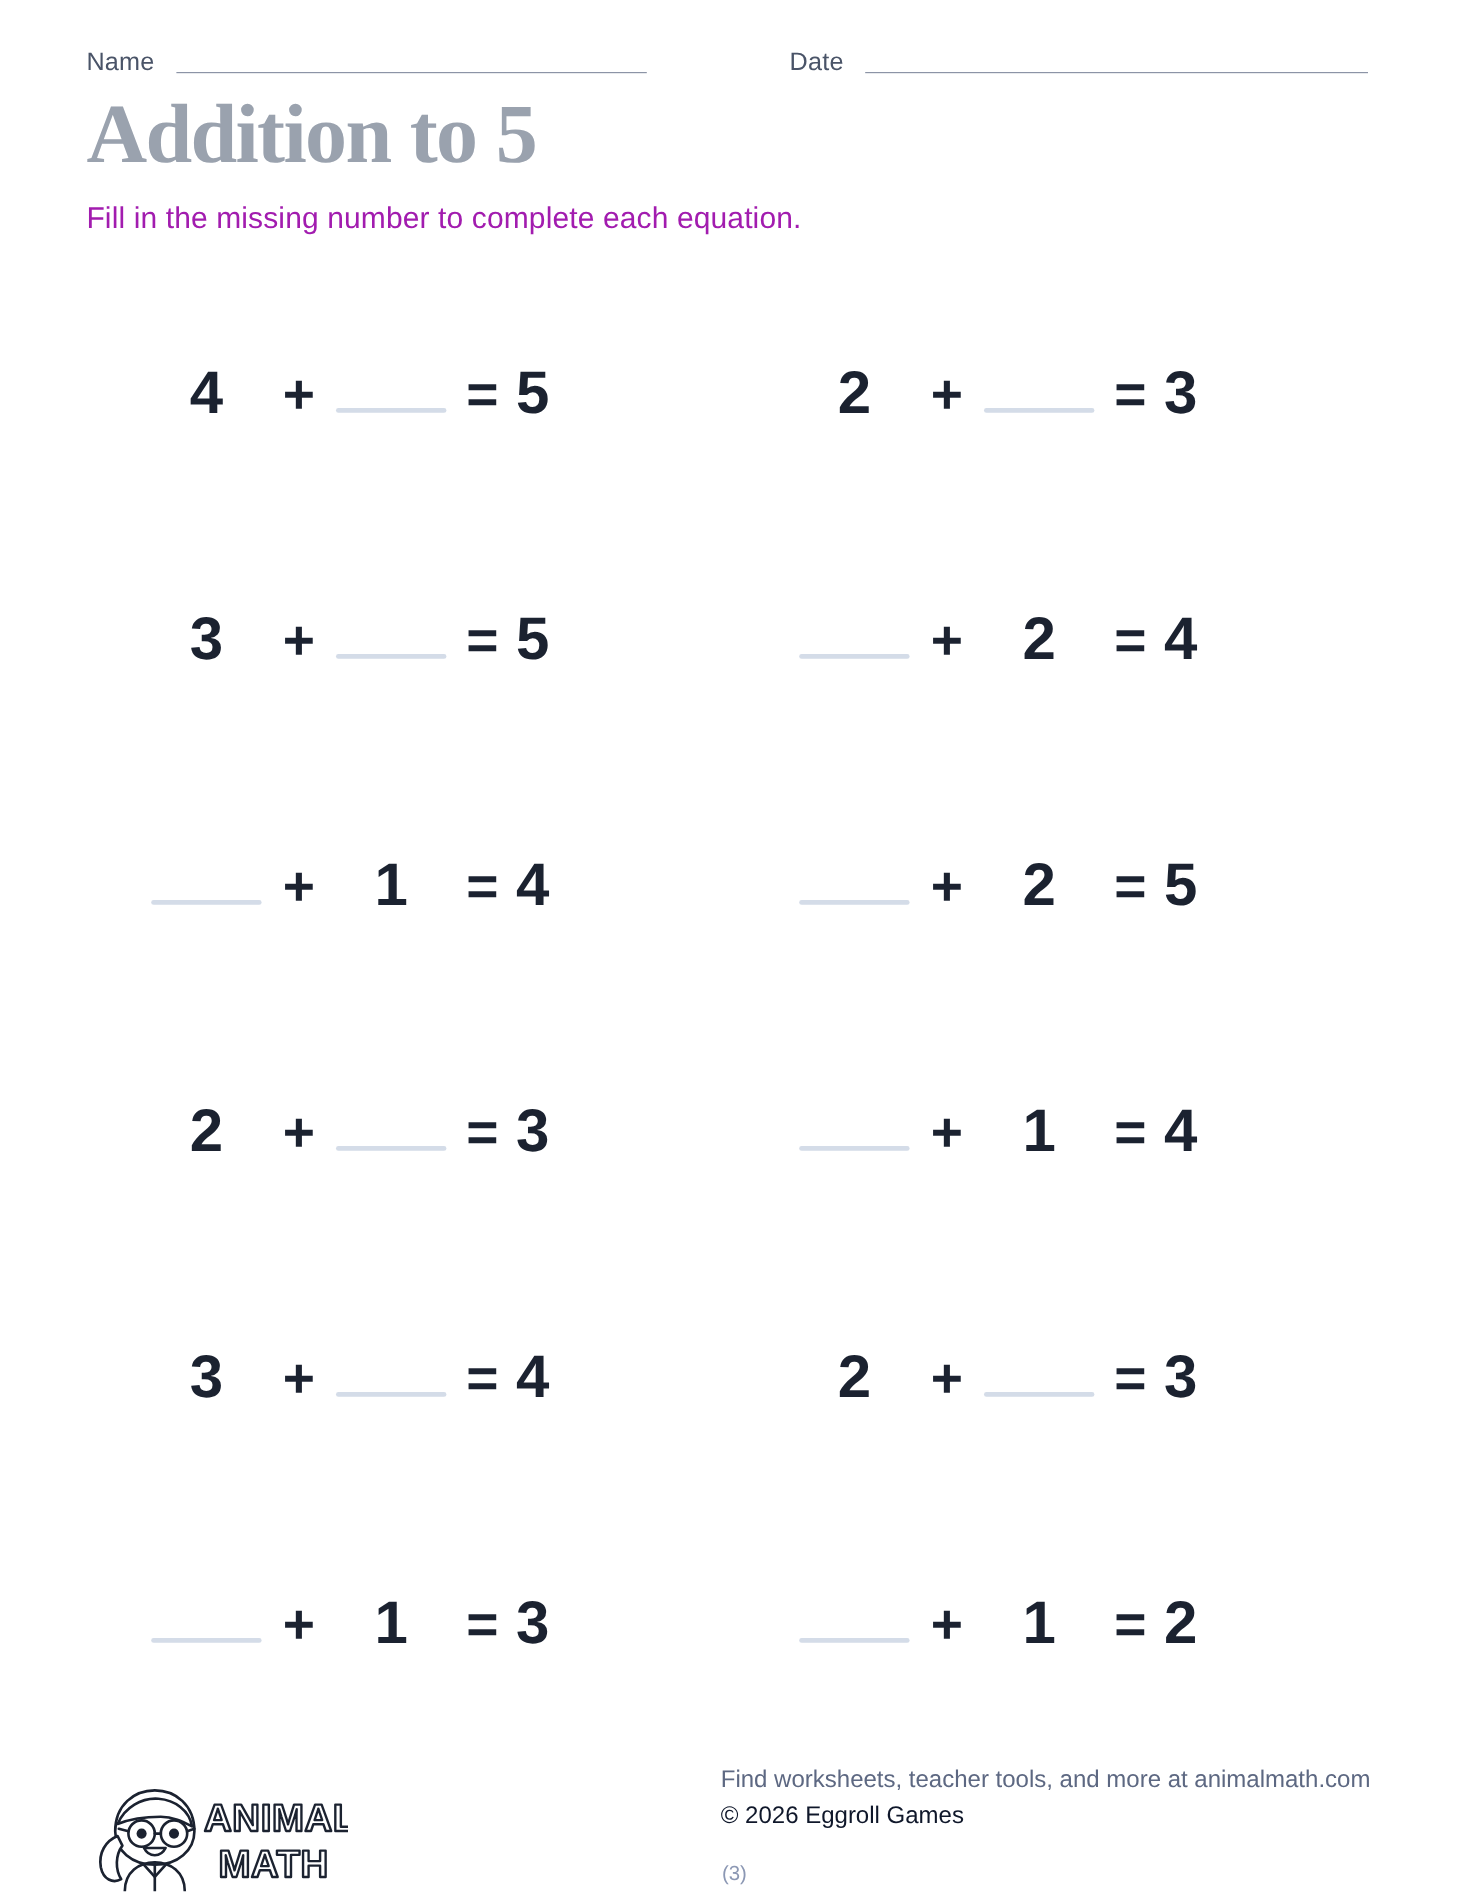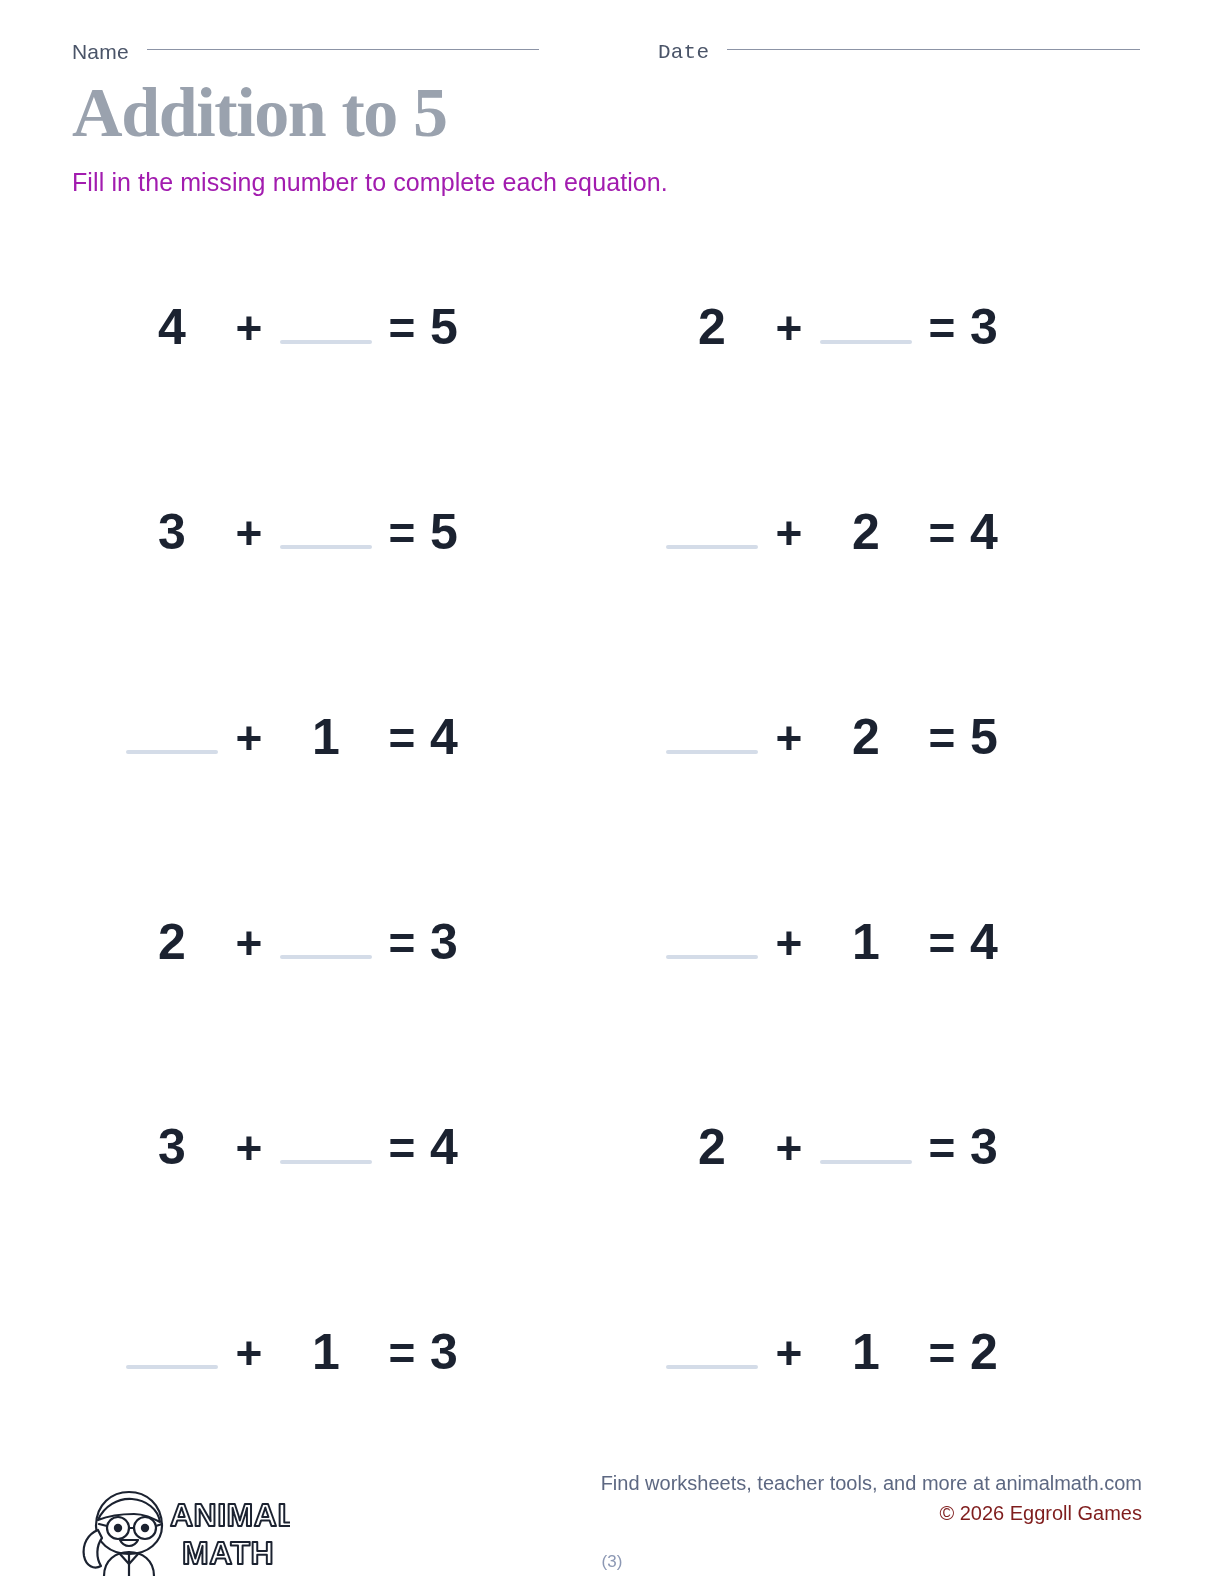--- a/index.html
+++ b/index.html
@@ -27,24 +27,24 @@
     position: absolute;
     top: 30px;
     left: 72px;
     right: 84px;
     height: 34px;
     display: flex;
     align-items: flex-end;
   }
   .meta-field {
     display: flex;
-    align-items: center;
+    align-items: flex-end;
   }
   .meta-field.name { width: 560px; }
-  .meta-field.date { margin-left: 26px; flex: 1; font-family: Liberation Mono, monospace; }
+  .meta-field.date { margin-left: 26px; flex: 1; }
 
   .meta-label {
     font-size: 21px;
     color: #4a5468;
     letter-spacing: 0.2px;
     white-space: nowrap;
   }
   .meta-rule {
     flex: 1;
     height: 0;
@@ -153,28 +153,28 @@
     left: 74px;
     bottom: 8px;
     width: 216px;
     height: 92px;
     text-decoration: underline;
   }
   .footer-text {
     position: absolute;
     right: 82px;
     bottom: 56px;
-    text-align: right;
+    text-align: left;
     font-size: 20px;
     color: #5d6882;
     line-height: 1.5;
   }
   .footer-copy {
     font-size: 20px;
-    color: #7f1d1d;
+    color: #0f172a;
   }
   .page-num {
     position: absolute;
     left: 0;
     right: 0;
     bottom: 12px;
     text-align: center;
     font-size: 17px;
     color: #8c98b4;
   }

